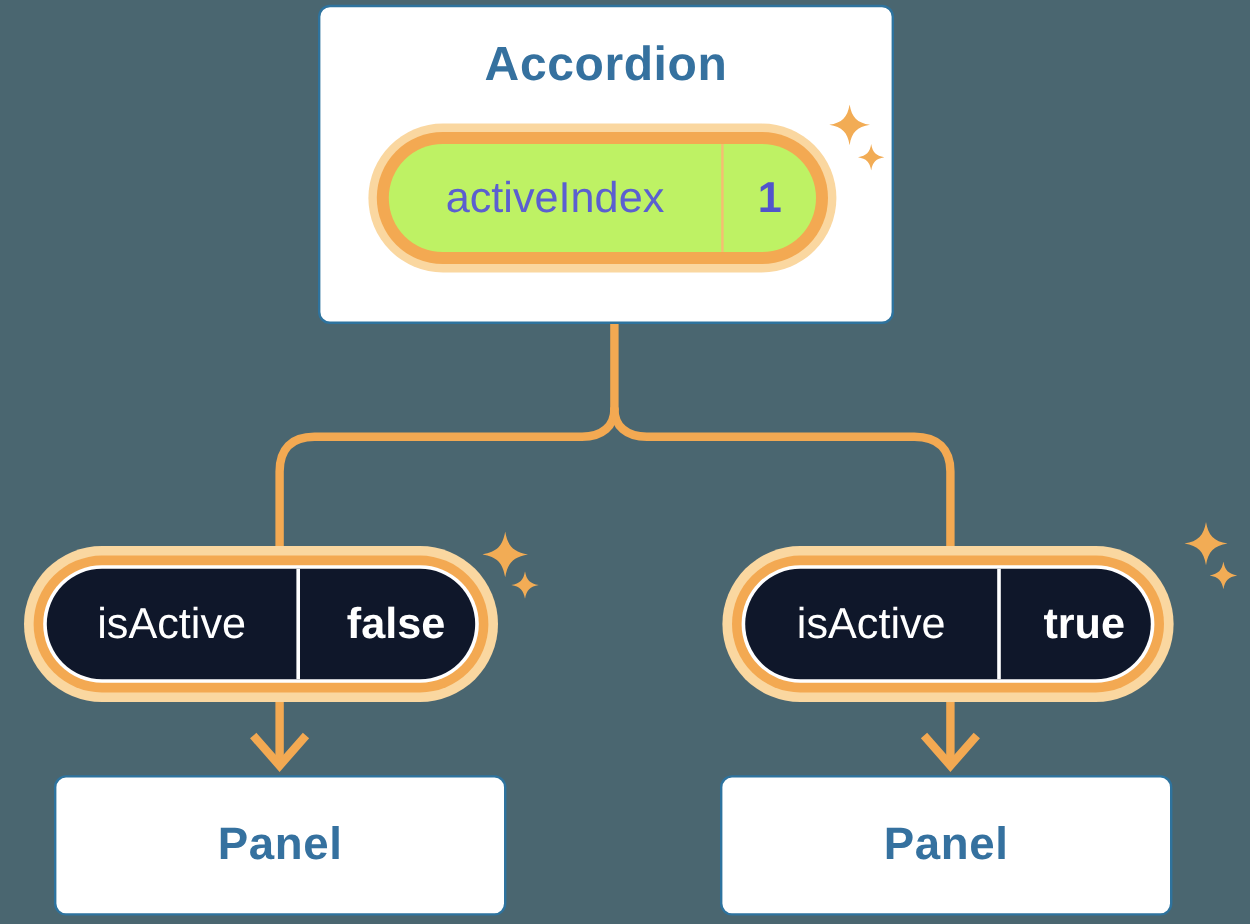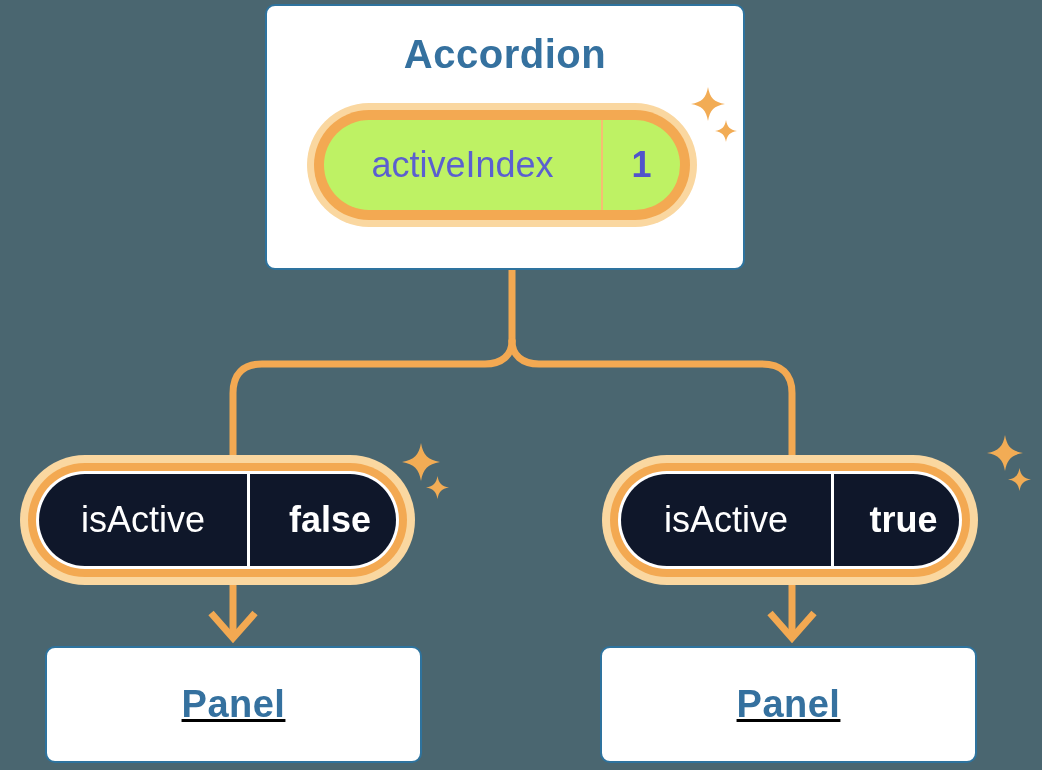--- a/index.html
+++ b/index.html
@@ -23,21 +23,21 @@
     box-sizing:border-box;
     z-index:2;
   }
   .card-accordion{left:265px;top:4px;width:480px;height:266px;}
   .card-title{
     position:absolute;left:0;top:26px;width:100%;
     text-align:center;
     font-size:40px;font-weight:600;color:#35719F;
     letter-spacing:.5px;
   }
-  .panel-card{display:flex;align-items:center;justify-content:center;text-decoration:underline;}
+  .panel-card{display:flex;align-items:center;justify-content:center;}
   .panel-left{left:45px;top:646px;width:377px;height:117px;}
   .panel-right{left:600px;top:646px;width:377px;height:117px;}
   .panel-label{font-size:38px;font-weight:600;color:#35719F;letter-spacing:.5px;}
 
   
   .pill{
     position:absolute;display:flex;align-items:stretch;
     border-radius:999px;box-sizing:border-box;z-index:3;
   }
   .pill-root{

